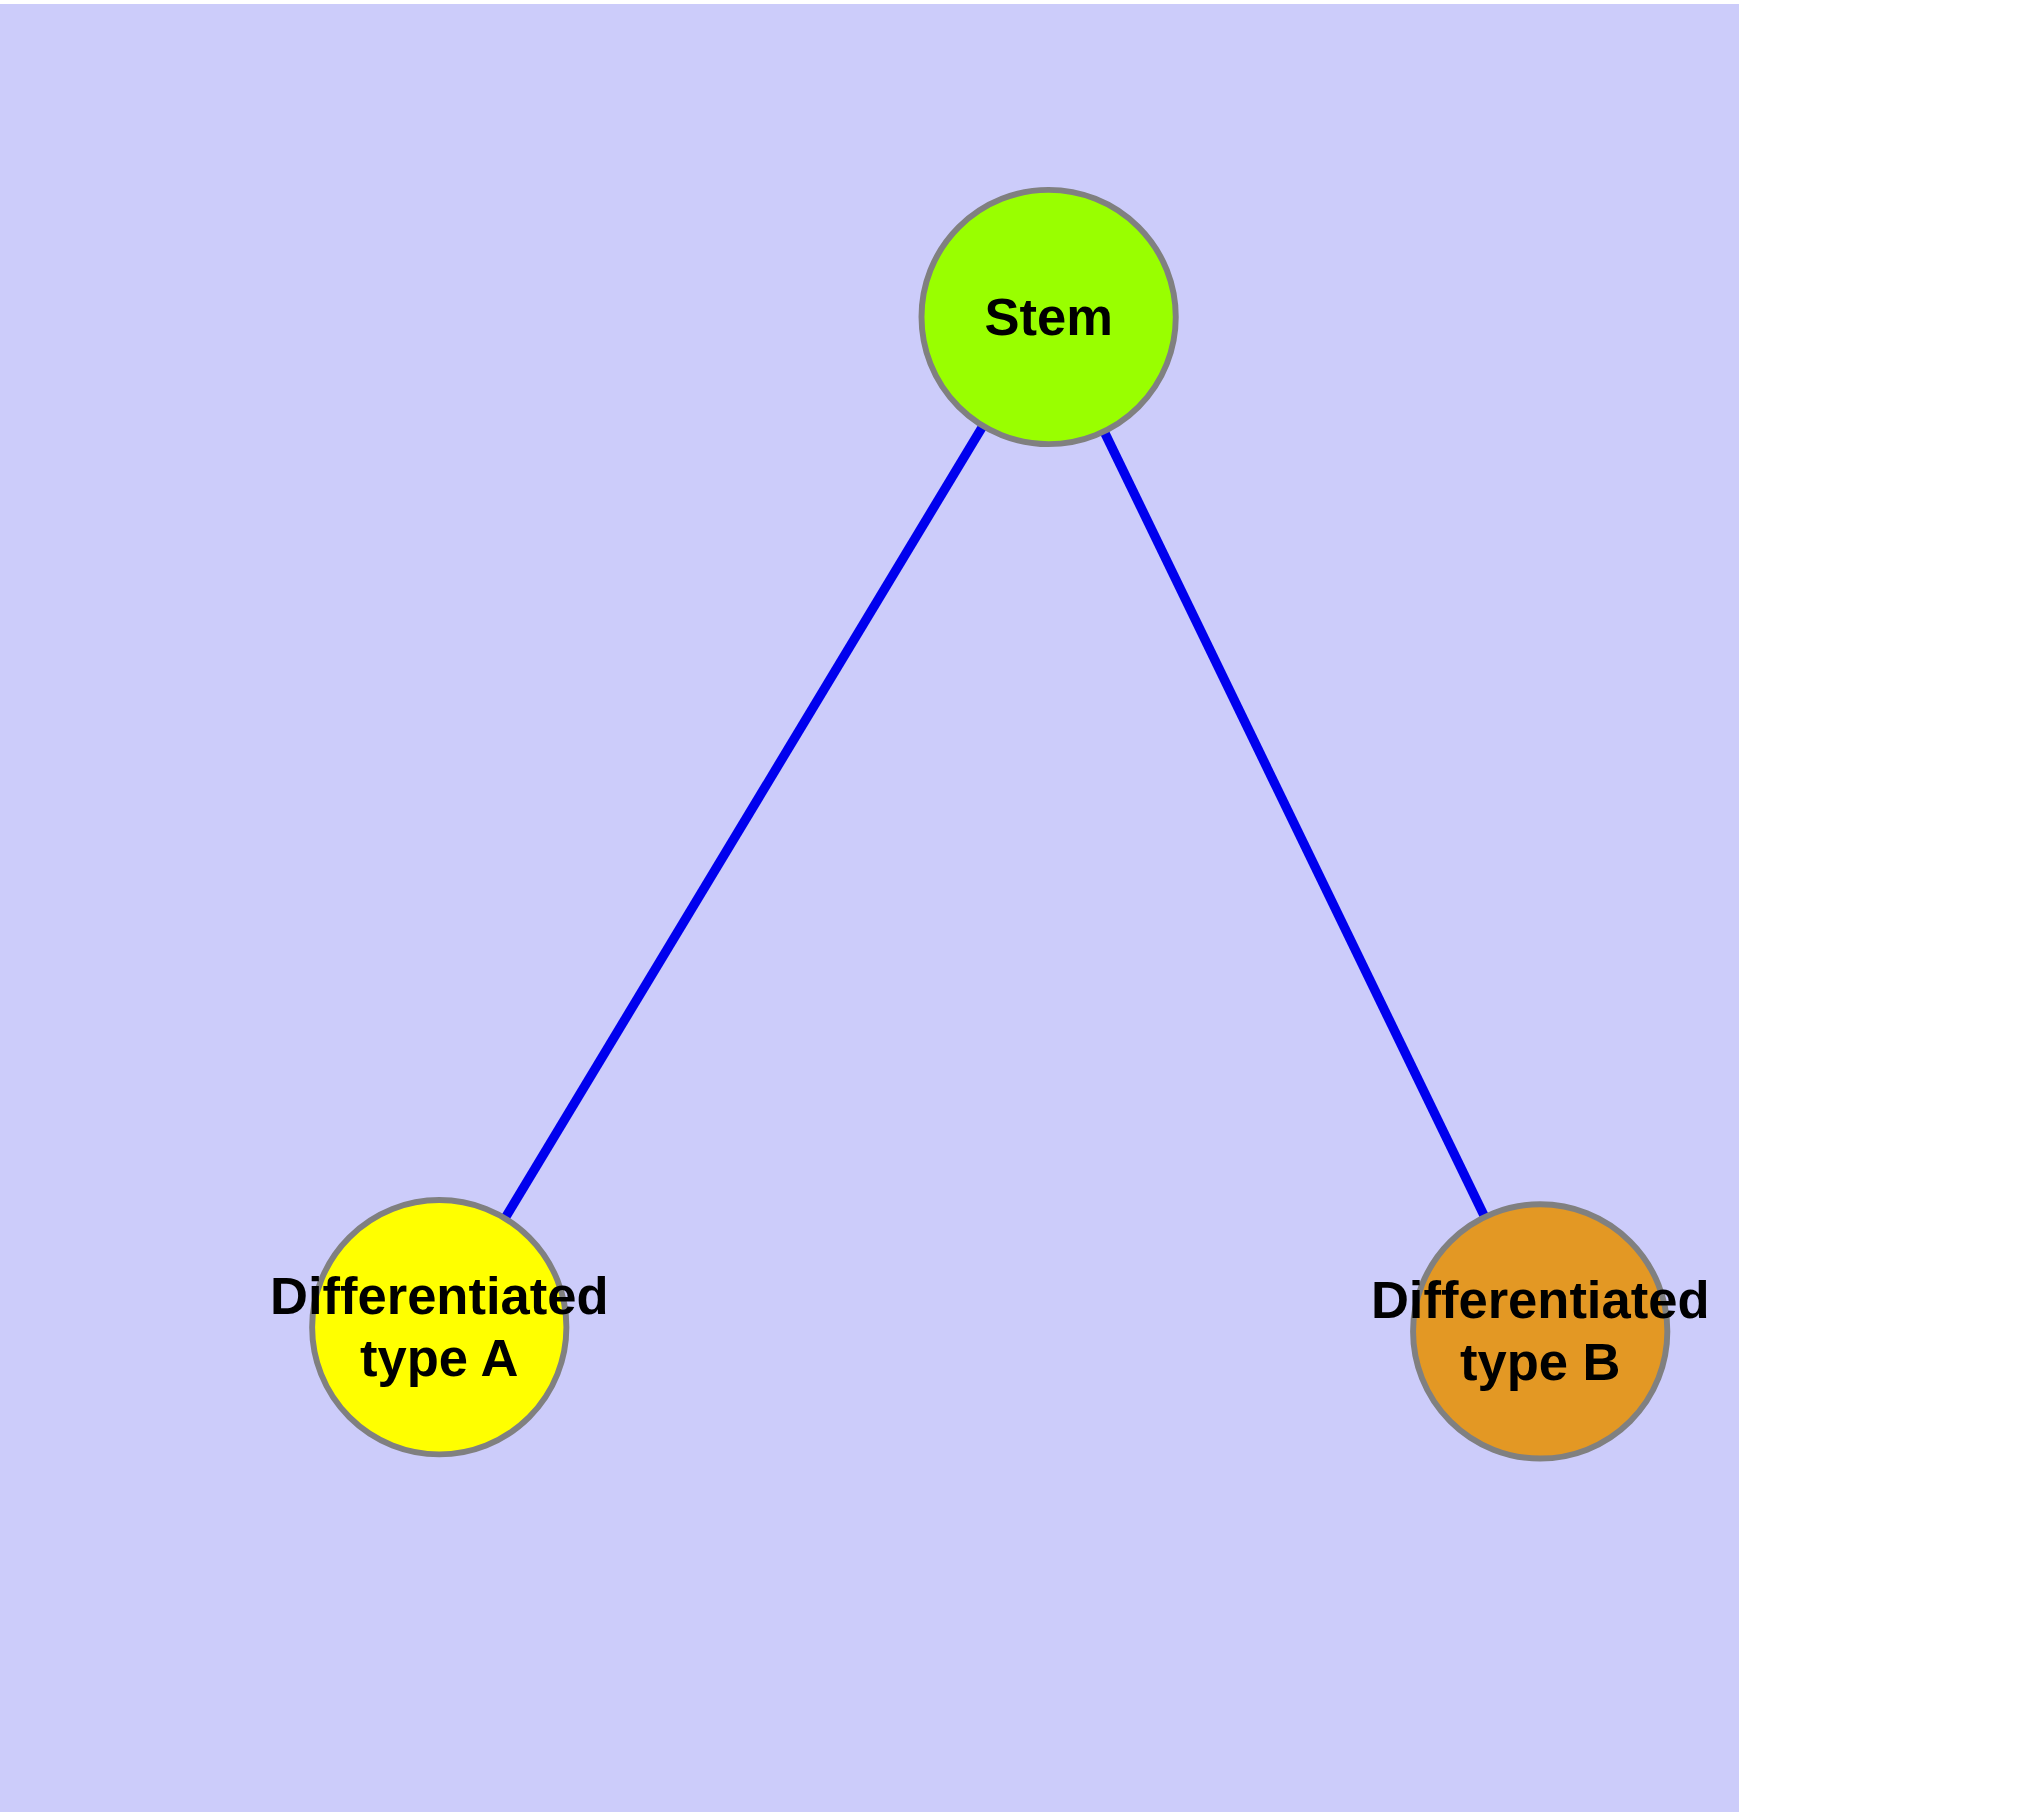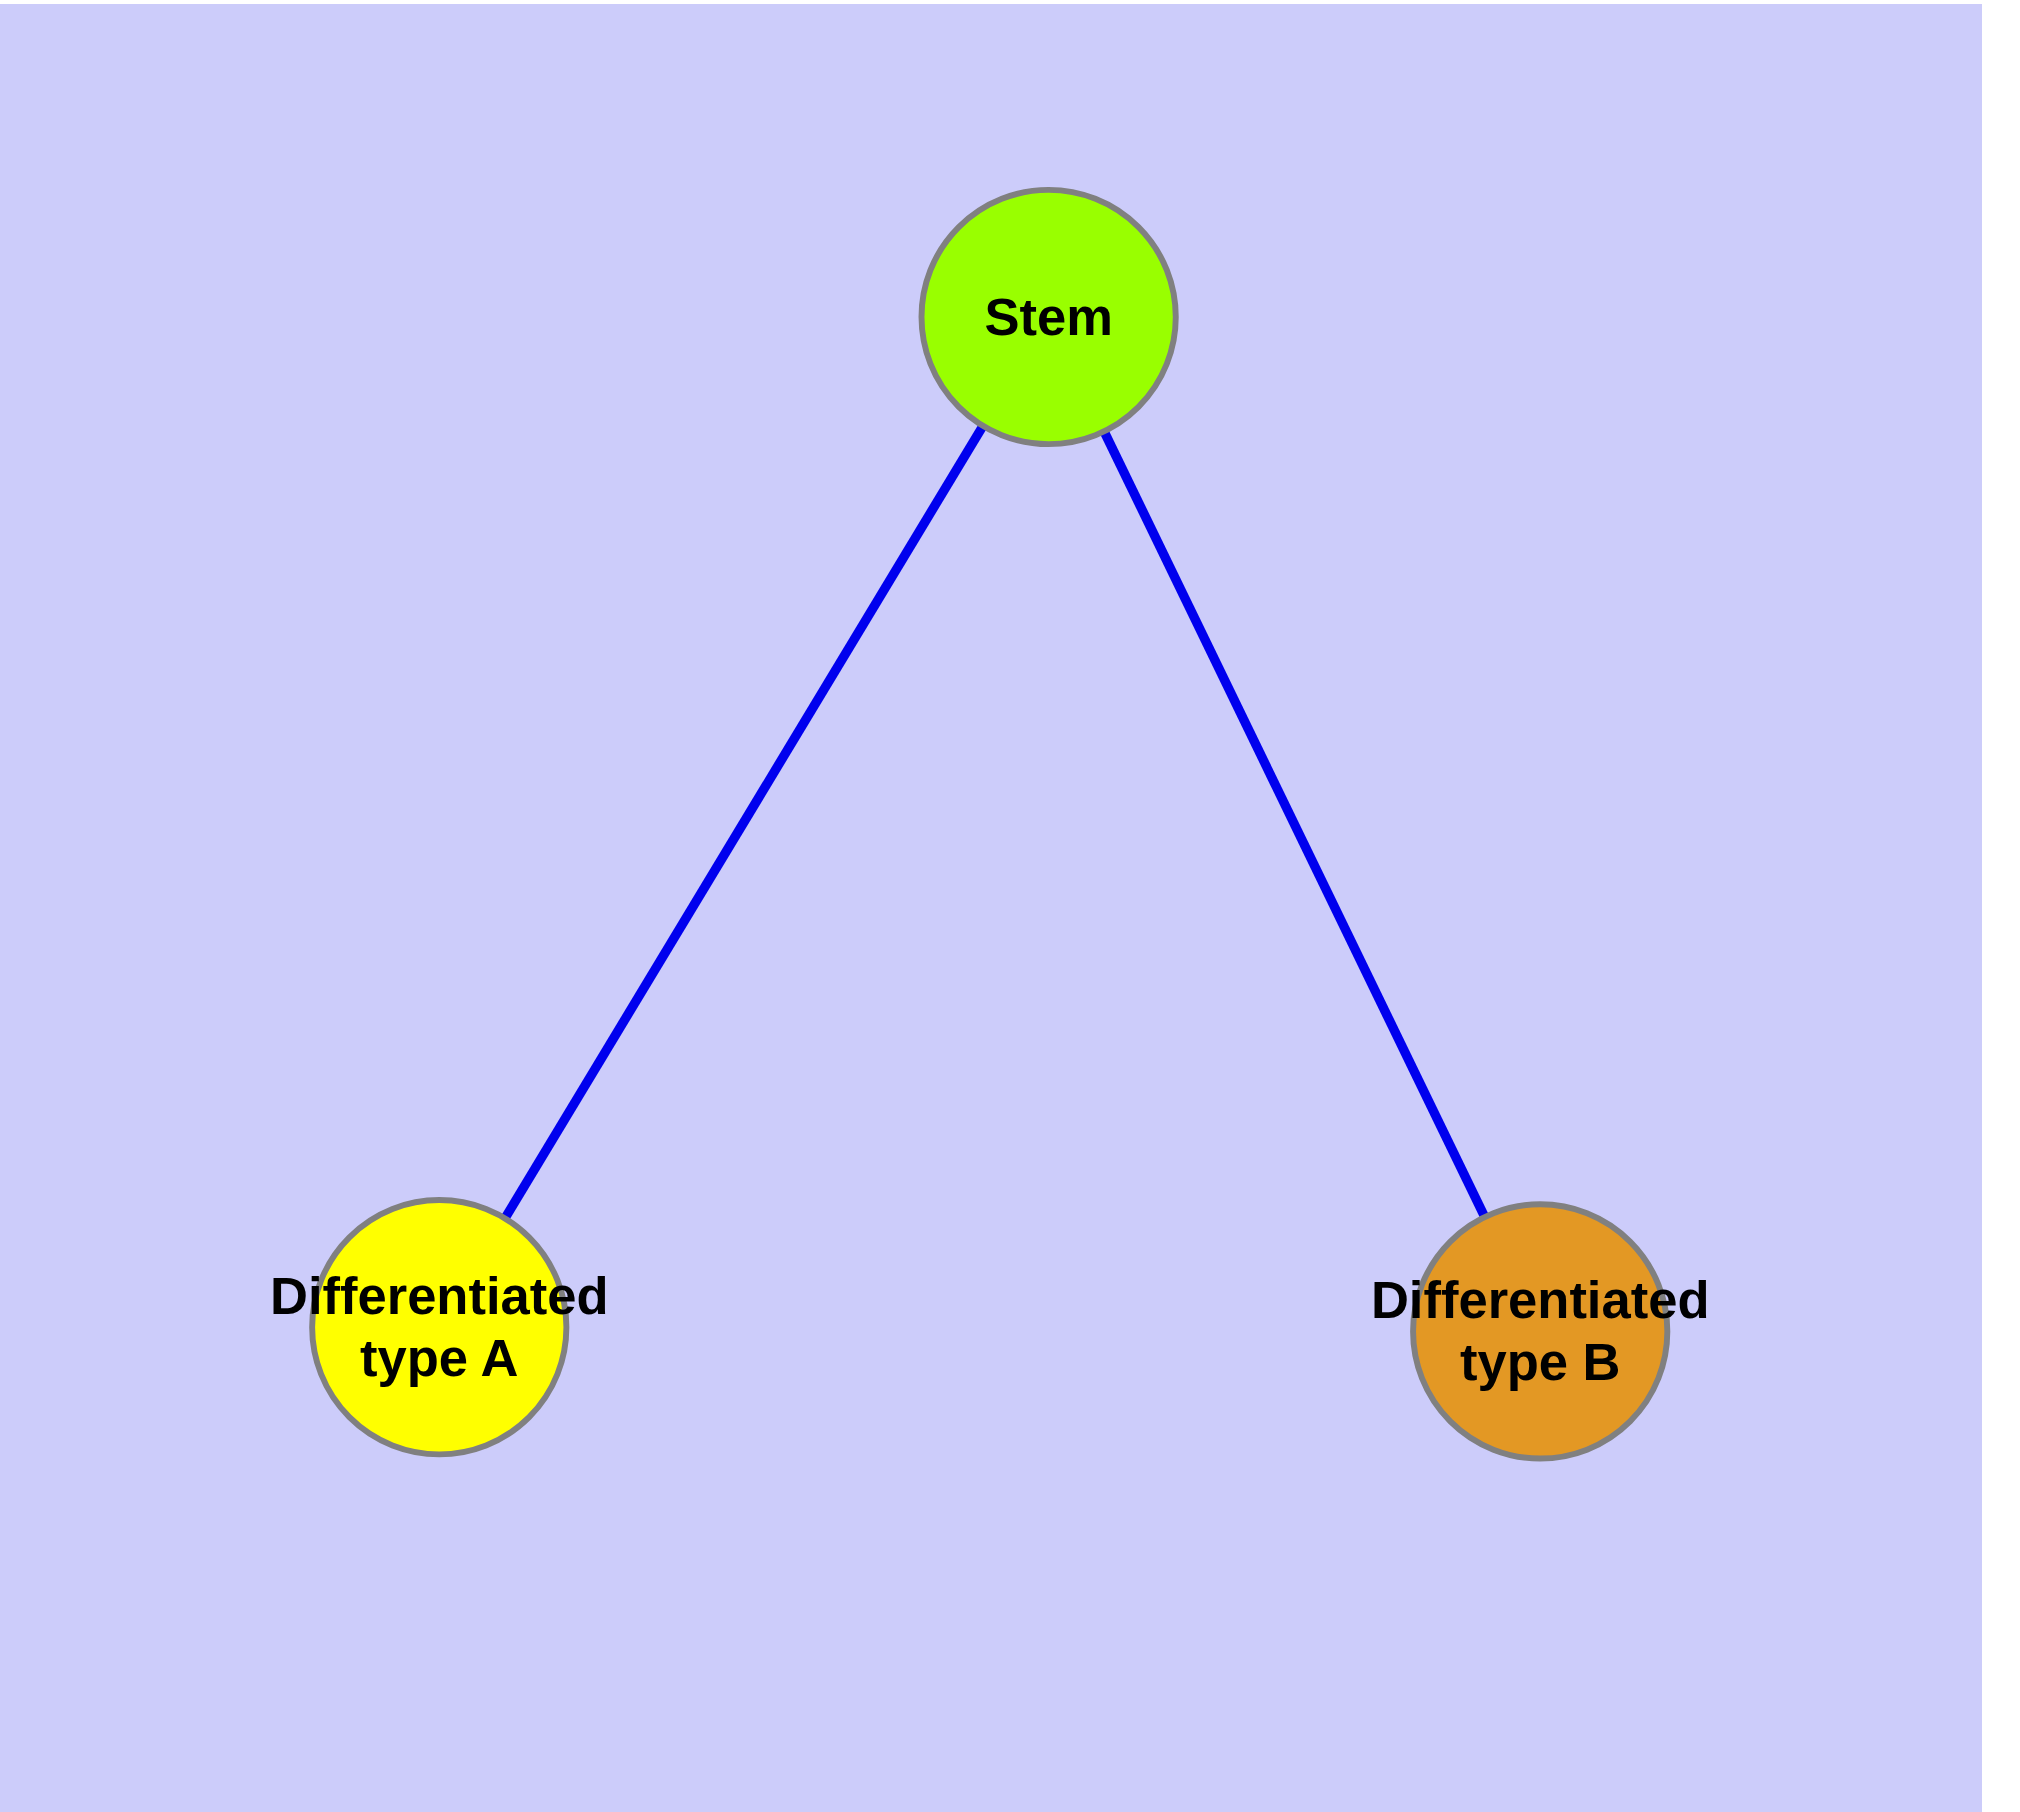--- a/index.html
+++ b/index.html
@@ -34,21 +34,21 @@
     font-weight: bold;
     fill: #000000;
     text-anchor: middle;
     font-family: "Liberation Sans", sans-serif;
     paint-order: normal;
   }
 </style>
 </head>
 <body>
 
-<div id="canvas" style="background: rgb(255, 255, 255); width: 1982px; height: 1812px;">
+<div id="canvas" style="background: rgb(255, 255, 255); width: 1739px; height: 1812px;">
 
   <div id="plot-bg" style="background: rgb(204, 204, 250);"></div>
 
   <svg id="graph-svg" viewBox="0 0 2384 2138">
 
     <g>
       <line id="edge0" x1="1159.524770355665" y1="502.44293982760416" x2="595.4752296443351" y2="1437.5570601723957" stroke="#0000ee" stroke-width="11" stroke-linecap="butt"></line>
       <line id="edge1" x1="1302.407821206911" y1="508.98821031840066" x2="1751.592178793089" y2="1436.0117896815993" stroke="#0000ee" stroke-width="11" stroke-linecap="butt"></line>
     </g>
 

